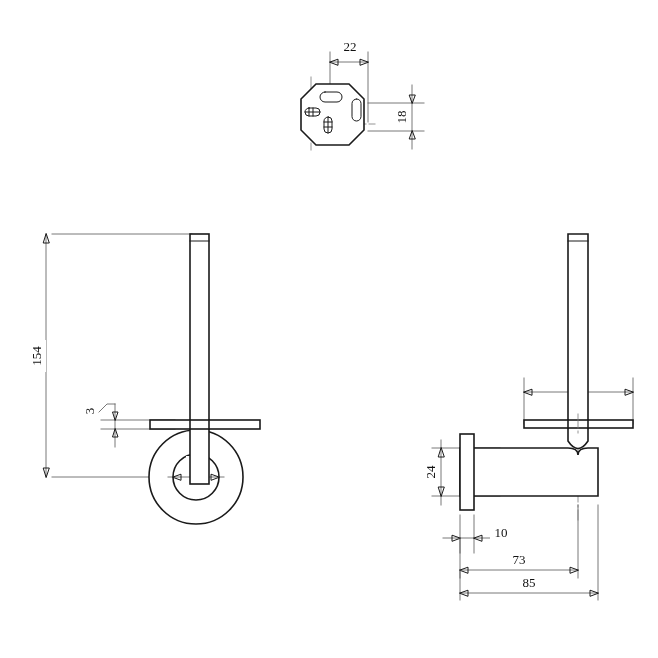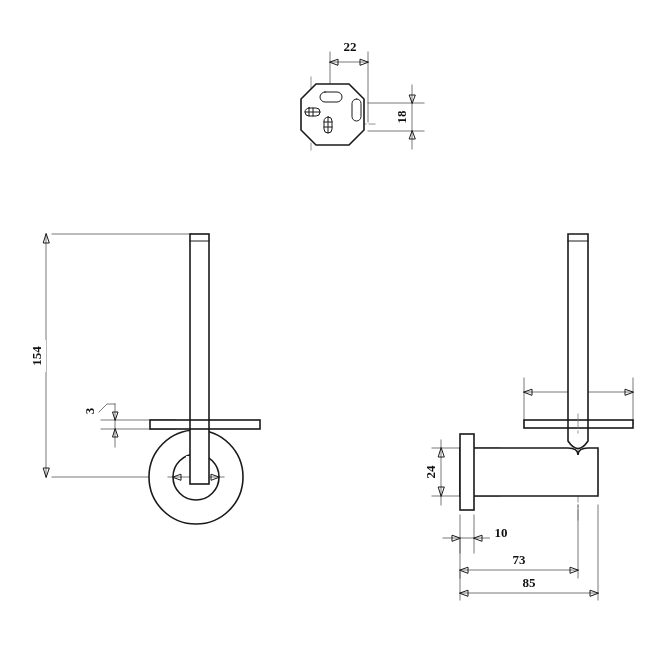--- a/index.html
+++ b/index.html
@@ -1,19 +1,19 @@
 <!DOCTYPE html>
 <html><head>
 <meta charset="utf-8">
 <title>Technical Drawing</title>
 <style>
   html,body{margin:0;padding:0;background:#ffffff;}
   body{width:658px;height:658px;overflow:hidden;
        font-family:"Liberation Serif",serif;}
-  #sheet{position:relative;width:658px;height:658px;background:#fff;font-weight:bold;}
+  #sheet{position:relative;width:658px;height:658px;background:#fff;}
   svg{display:block;}
   .ln{stroke:#1a1a1a;fill:none;stroke-linecap:square;}
   .thin{stroke-width:1;}
   .thick{stroke-width:1.6;}
   .ext{stroke:#555;stroke-width:0.8;}
   .center{stroke:#7a7a7a;stroke-width:0.8;stroke-dasharray:14 3 2 3;}
   .dimtxt{font-family:"Liberation Serif",serif;font-size:13px;fill:#111;
           text-anchor:middle;dominant-baseline:middle;}
   .white{fill:#ffffff;}
 </style>

